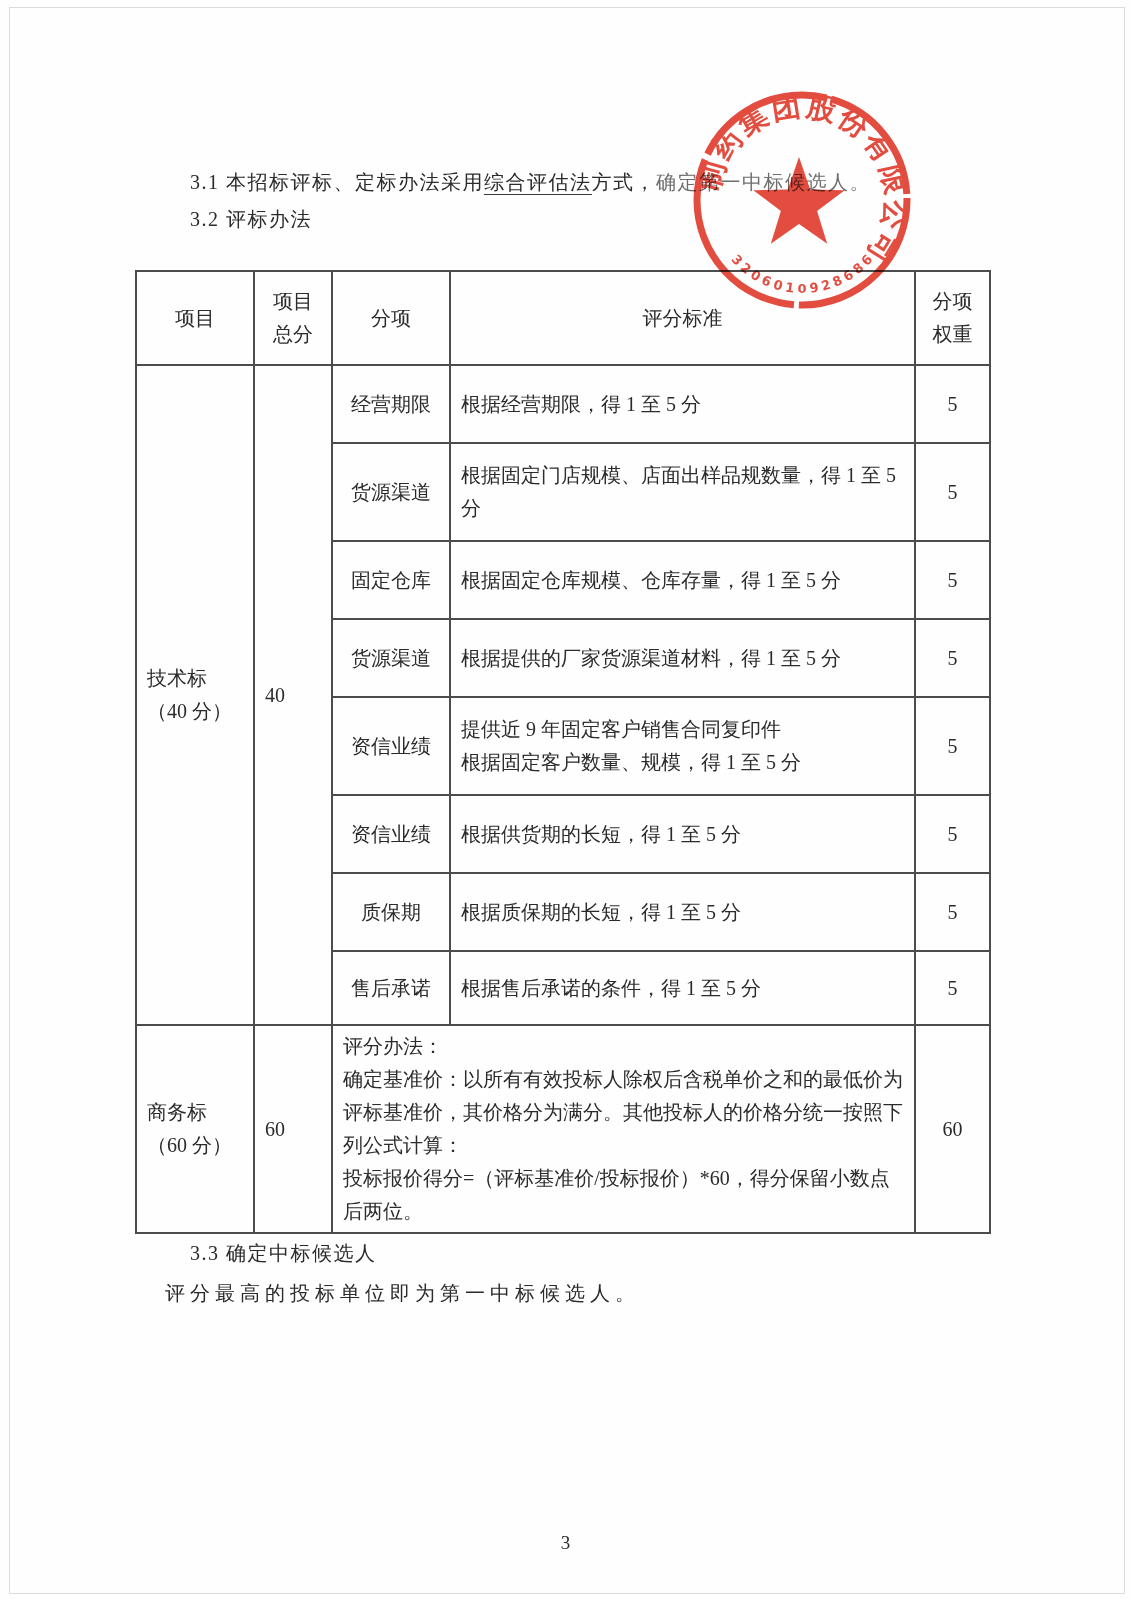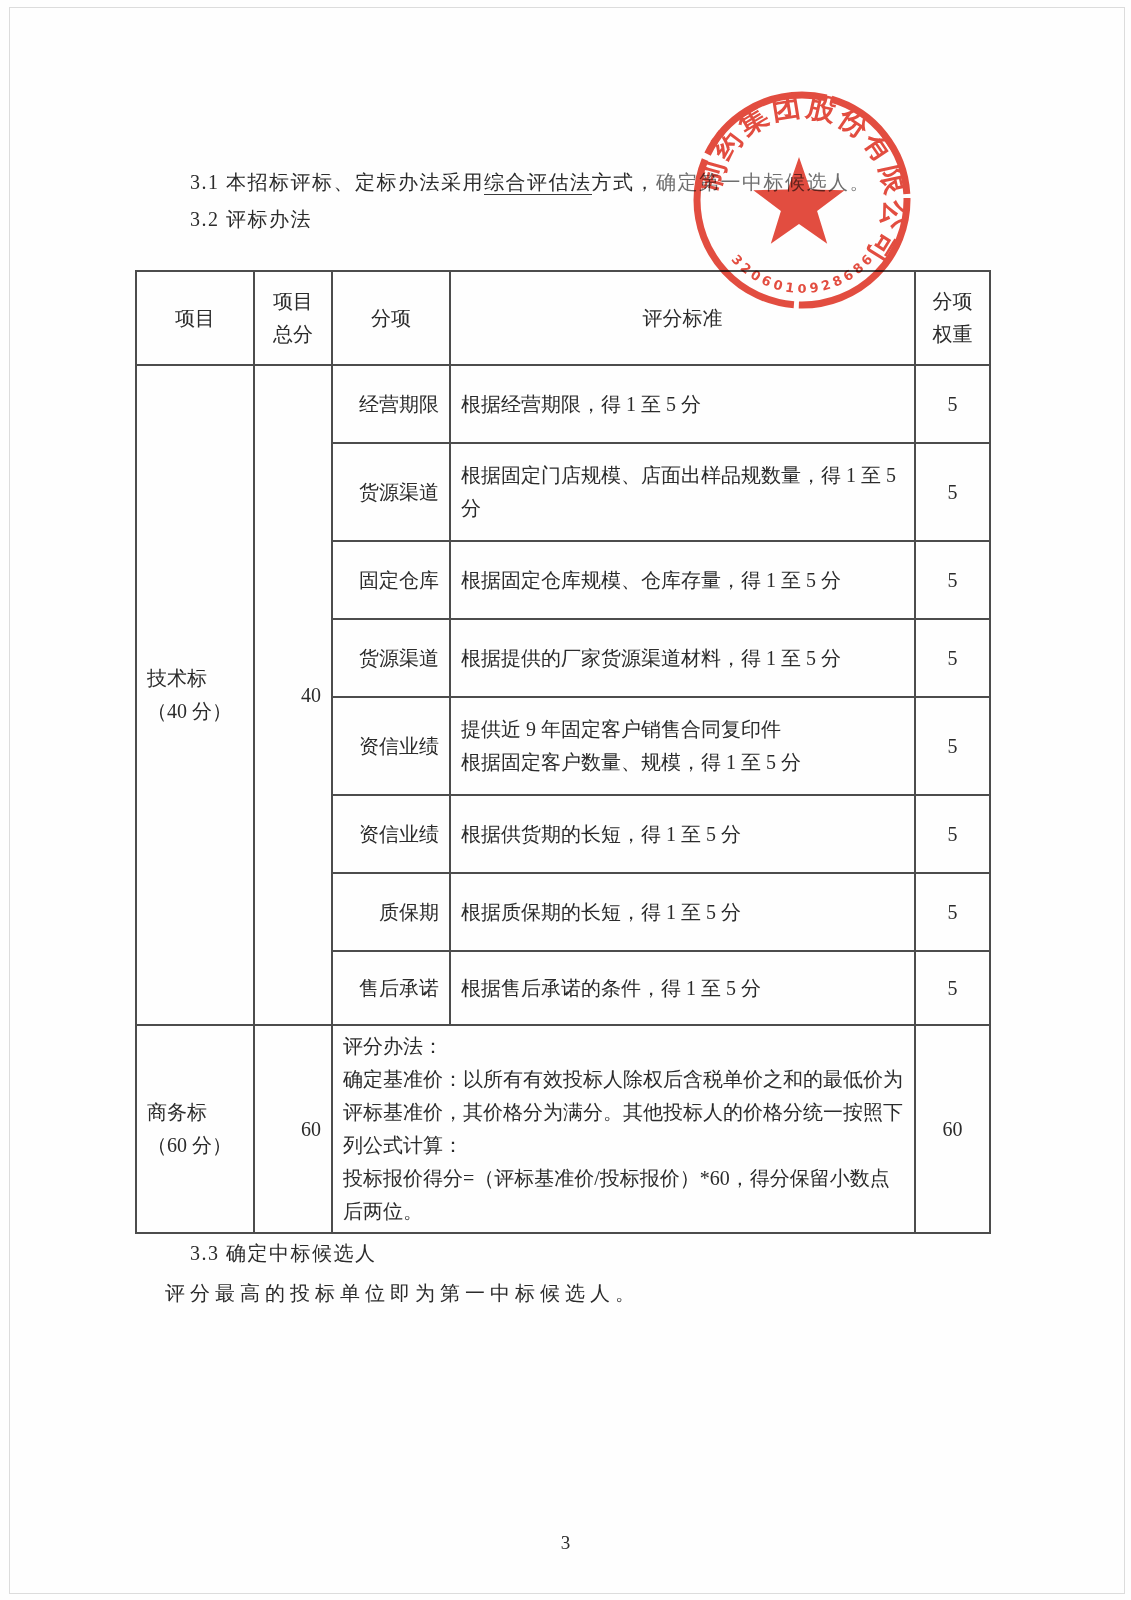--- a/index.html
+++ b/index.html
@@ -40,22 +40,22 @@
   }
   table.score td,table.score th{
     border:2px solid #4c4c4c;
     font-weight:normal;
     vertical-align:middle;
     padding:4px 10px;
     line-height:1.65;
   }
   th.h{ text-align:center;height:84px;}
   td.item{ text-align:left;padding-left:14px;line-height:2.6;}
-  td.total{ text-align:right;margin-top:8px;}
-  td.sub{ text-align:right;padding-left:14px;}
+  td.total{ text-align:left;margin-top:8px;}
+  td.sub{ text-align:center;padding-left:14px;}
   td.crit{ text-align:left;padding-left:13px;}
   td.weight{ text-align:center;vertical-align:top;padding-top:14px;}
   tr.r{height:78px;}
   tr.r2{height:98px;}
   tr.r8{height:74px;}
   tr.biz{height:185px;}
   td.bizcrit{ text-align:left;padding-left:13px;line-height:1.78;vertical-align:top;padding-top:8px;}
   td.bizweight{ text-align:center;vertical-align:middle;}
 
   .stamp{

